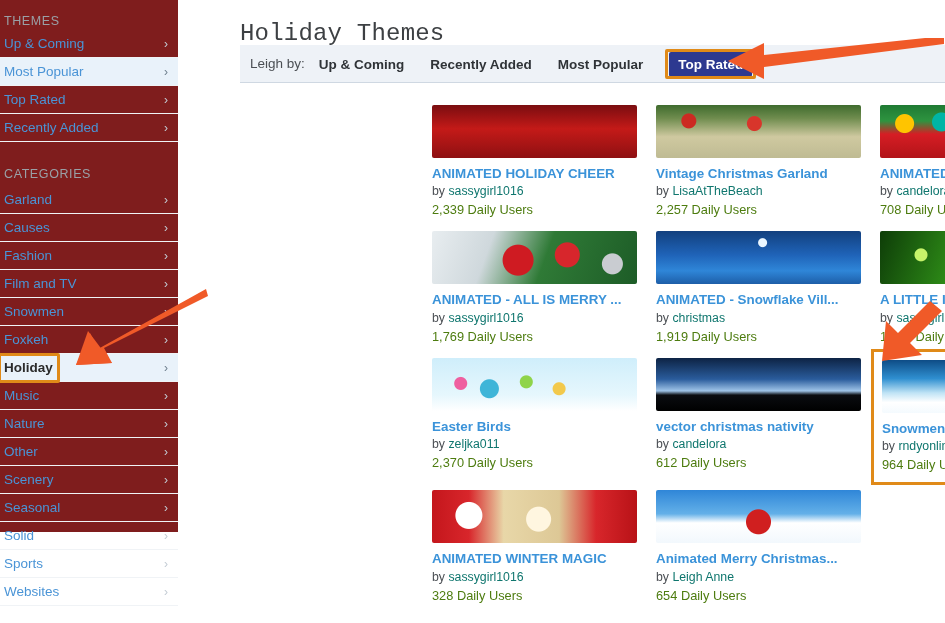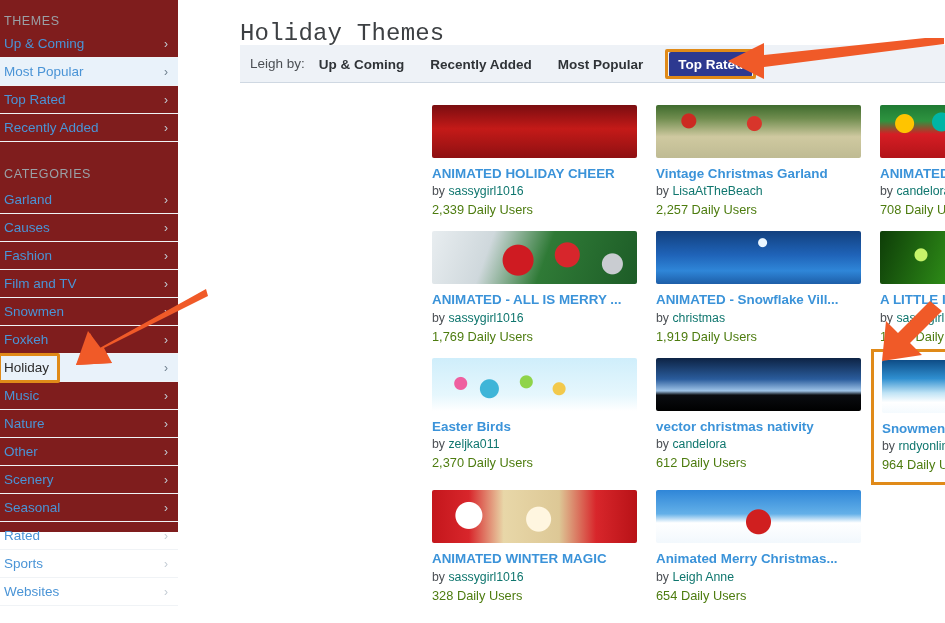--- a/index.html
+++ b/index.html
@@ -54,21 +54,21 @@
     font-size: 12px;
     color: #c3ccd4;
     line-height: 28px;
   }
   .side-item.active {
     background: #e9f2fa;
   }
   .side-item.active .chev { color: #6f7f8d; }
   .side-item.boxed .lbl {
     color: #2b2b2b;
-    font-weight: normal;
+    font-weight: bold;
   }
   .boxframe {
     position: absolute;
     border: 3px solid #e08a18;
     border-radius: 2px;
     pointer-events: none;
   }
 
   
   #main {
@@ -200,21 +200,21 @@
         <div class="side-item"><span class="lbl">Fashion</span><span class="chev">›</span></div>
         <div class="side-item"><span class="lbl">Film and TV</span><span class="chev">›</span></div>
         <div class="side-item"><span class="lbl">Snowmen</span><span class="chev">›</span></div>
         <div class="side-item"><span class="lbl">Foxkeh</span><span class="chev">›</span></div>
         <div class="side-item active boxed"><span class="lbl">Holiday</span><span class="chev">›</span><span class="boxframe" style="left: -2px; top: -1px; width: 62px; height: 30px;"></span></div>
         <div class="side-item"><span class="lbl">Music</span><span class="chev">›</span></div>
         <div class="side-item"><span class="lbl">Nature</span><span class="chev">›</span></div>
         <div class="side-item"><span class="lbl">Other</span><span class="chev">›</span></div>
         <div class="side-item"><span class="lbl">Scenery</span><span class="chev">›</span></div>
         <div class="side-item"><span class="lbl">Seasonal</span><span class="chev">›</span></div>
-        <div class="side-item"><span class="lbl">Rated</span><span class="chev">›</span></div>
+        <div class="side-item"><span class="lbl">Solid</span><span class="chev">›</span></div>
         <div class="side-item"><span class="lbl">Sports</span><span class="chev">›</span></div>
         <div class="side-item"><span class="lbl">Websites</span><span class="chev">›</span></div>
       </div>
   </div>
 
   <div id="main">
     <div id="page-title">Holiday Themes</div>
 
     <div id="sortbar">
       <span class="sort-label">Leigh by:</span>

